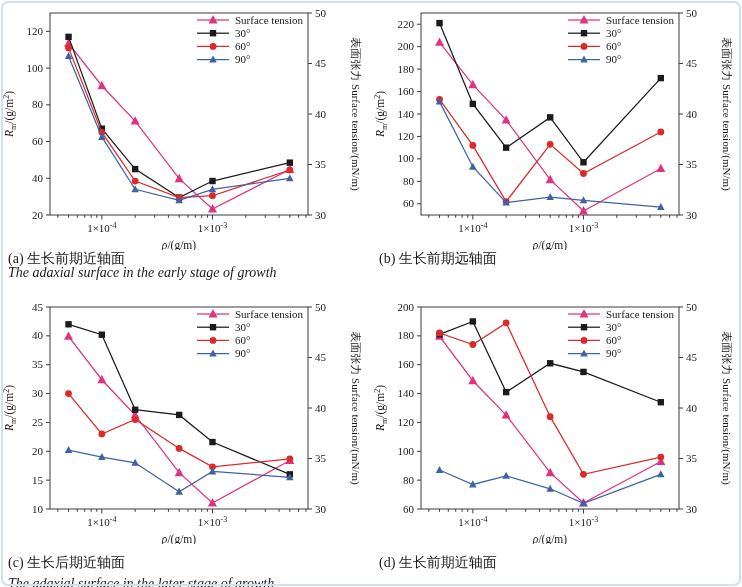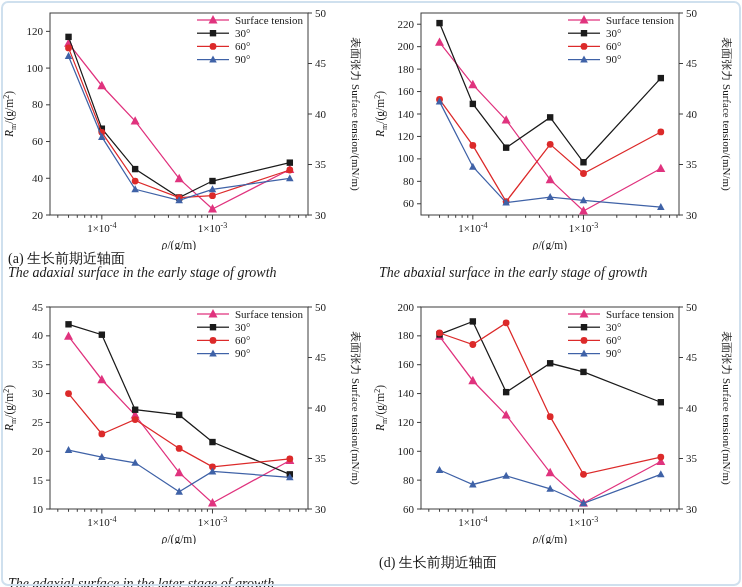--- a/index.html
+++ b/index.html
@@ -238,21 +238,21 @@
             <rect x="209.8" y="30.000000000000004" width="6.4" height="6.4" fill="#1b1b1b"></rect>
             <text x="235" y="37" fill="#1a1a1a" font-size="11" text-anchor="start" font-family="&quot;Liberation Serif&quot;, serif">30°</text>
             <line x1="197" y1="46.4" x2="229" y2="46.4" stroke="#DC2A2A" stroke-width="1.25"></line>
             <circle cx="213" cy="46.4" r="3.4" fill="#DC2A2A"></circle>
             <text x="235" y="50.199999999999996" fill="#1a1a1a" font-size="11" text-anchor="start" font-family="&quot;Liberation Serif&quot;, serif">60°</text>
             <line x1="197" y1="59.599999999999994" x2="229" y2="59.599999999999994" stroke="#3F62A7" stroke-width="1.25"></line>
             <polygon points="213,55.49999999999999 216.772,62.55199999999999 209.228,62.55199999999999" fill="#3F62A7"></polygon>
             <text x="235" y="63.39999999999999" fill="#1a1a1a" font-size="11" text-anchor="start" font-family="&quot;Liberation Serif&quot;, serif">90°</text>
           </g>
         </svg>
-      <div class="cap cap-en">The abaxial surface in the early stage of growth</div>
+      <div class="cap cap-zh">(b) 生长前期远轴面</div>
     </div>
 
     <div class="cell r2">
       <svg class="plot-svg" width="371" height="250" viewBox="0 0 371 250">
           <g>
             <rect x="50" y="13" width="258" height="202" fill="none" stroke="#3c3c3c" stroke-width="1"></rect>
             <line x1="46" y1="215" x2="50" y2="215" stroke="#3c3c3c" stroke-width="1"></line>
             <text x="43" y="218.6" fill="#1a1a1a" font-size="11" text-anchor="end" font-family="&quot;Liberation Serif&quot;, serif">10</text>
             <line x1="46" y1="186.14285714285714" x2="50" y2="186.14285714285714" stroke="#3c3c3c" stroke-width="1"></line>
             <text x="43" y="189.74285714285713" fill="#1a1a1a" font-size="11" text-anchor="end" font-family="&quot;Liberation Serif&quot;, serif">15</text>
@@ -350,20 +350,21 @@
             <rect x="209.8" y="30.000000000000004" width="6.4" height="6.4" fill="#1b1b1b"></rect>
             <text x="235" y="37" fill="#1a1a1a" font-size="11" text-anchor="start" font-family="&quot;Liberation Serif&quot;, serif">30°</text>
             <line x1="197" y1="46.4" x2="229" y2="46.4" stroke="#DC2A2A" stroke-width="1.25"></line>
             <circle cx="213" cy="46.4" r="3.4" fill="#DC2A2A"></circle>
             <text x="235" y="50.199999999999996" fill="#1a1a1a" font-size="11" text-anchor="start" font-family="&quot;Liberation Serif&quot;, serif">60°</text>
             <line x1="197" y1="59.599999999999994" x2="229" y2="59.599999999999994" stroke="#3F62A7" stroke-width="1.25"></line>
             <polygon points="213,55.49999999999999 216.772,62.55199999999999 209.228,62.55199999999999" fill="#3F62A7"></polygon>
             <text x="235" y="63.39999999999999" fill="#1a1a1a" font-size="11" text-anchor="start" font-family="&quot;Liberation Serif&quot;, serif">90°</text>
           </g>
         </svg>
+      <div class="cap cap-zh">(c) 生长后期近轴面</div>
       <div class="cap cap-en">The adaxial surface in the later stage of growth</div>
     </div>
 
     <div class="cell r2">
       <svg class="plot-svg" width="371" height="250" viewBox="0 0 371 250">
           <g>
             <rect x="50" y="13" width="258" height="202" fill="none" stroke="#3c3c3c" stroke-width="1"></rect>
             <line x1="46" y1="215" x2="50" y2="215" stroke="#3c3c3c" stroke-width="1"></line>
             <text x="43" y="218.6" fill="#1a1a1a" font-size="11" text-anchor="end" font-family="&quot;Liberation Serif&quot;, serif">60</text>
             <line x1="46" y1="186.14285714285714" x2="50" y2="186.14285714285714" stroke="#3c3c3c" stroke-width="1"></line>

